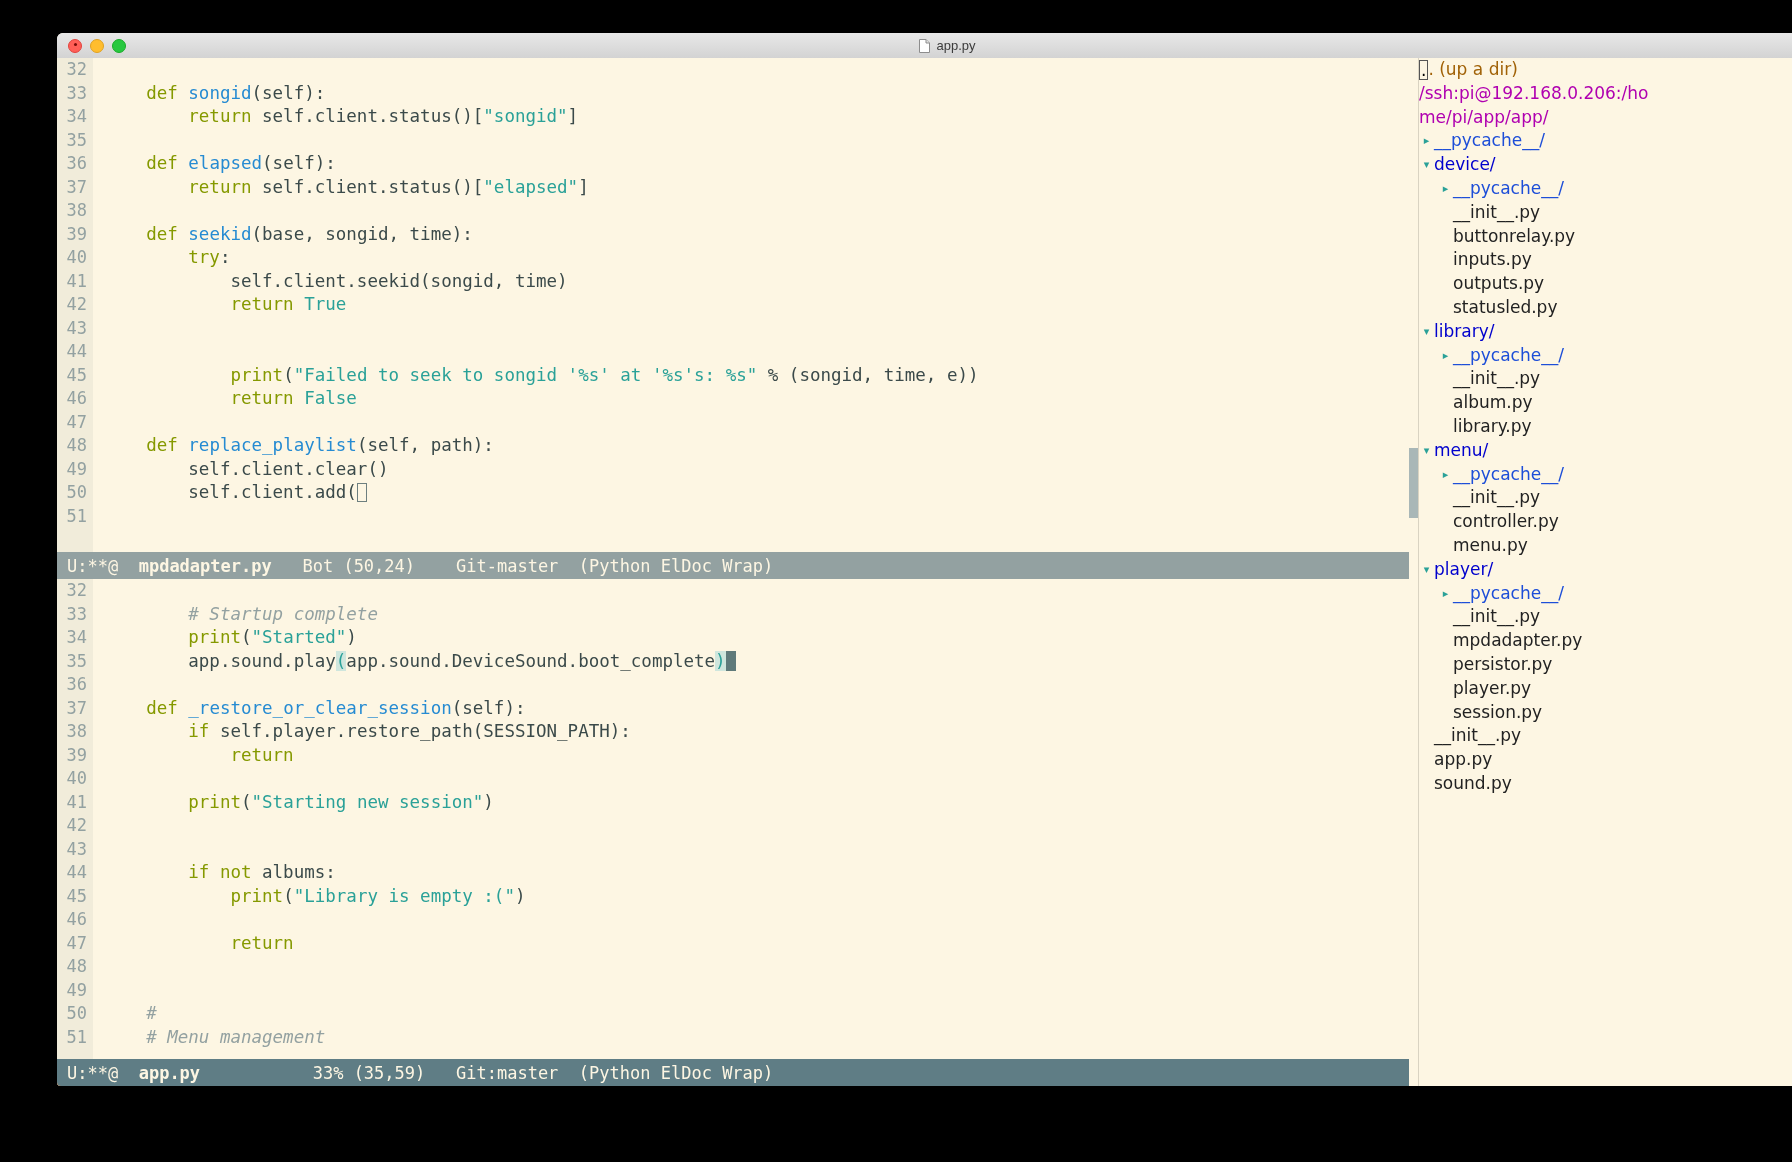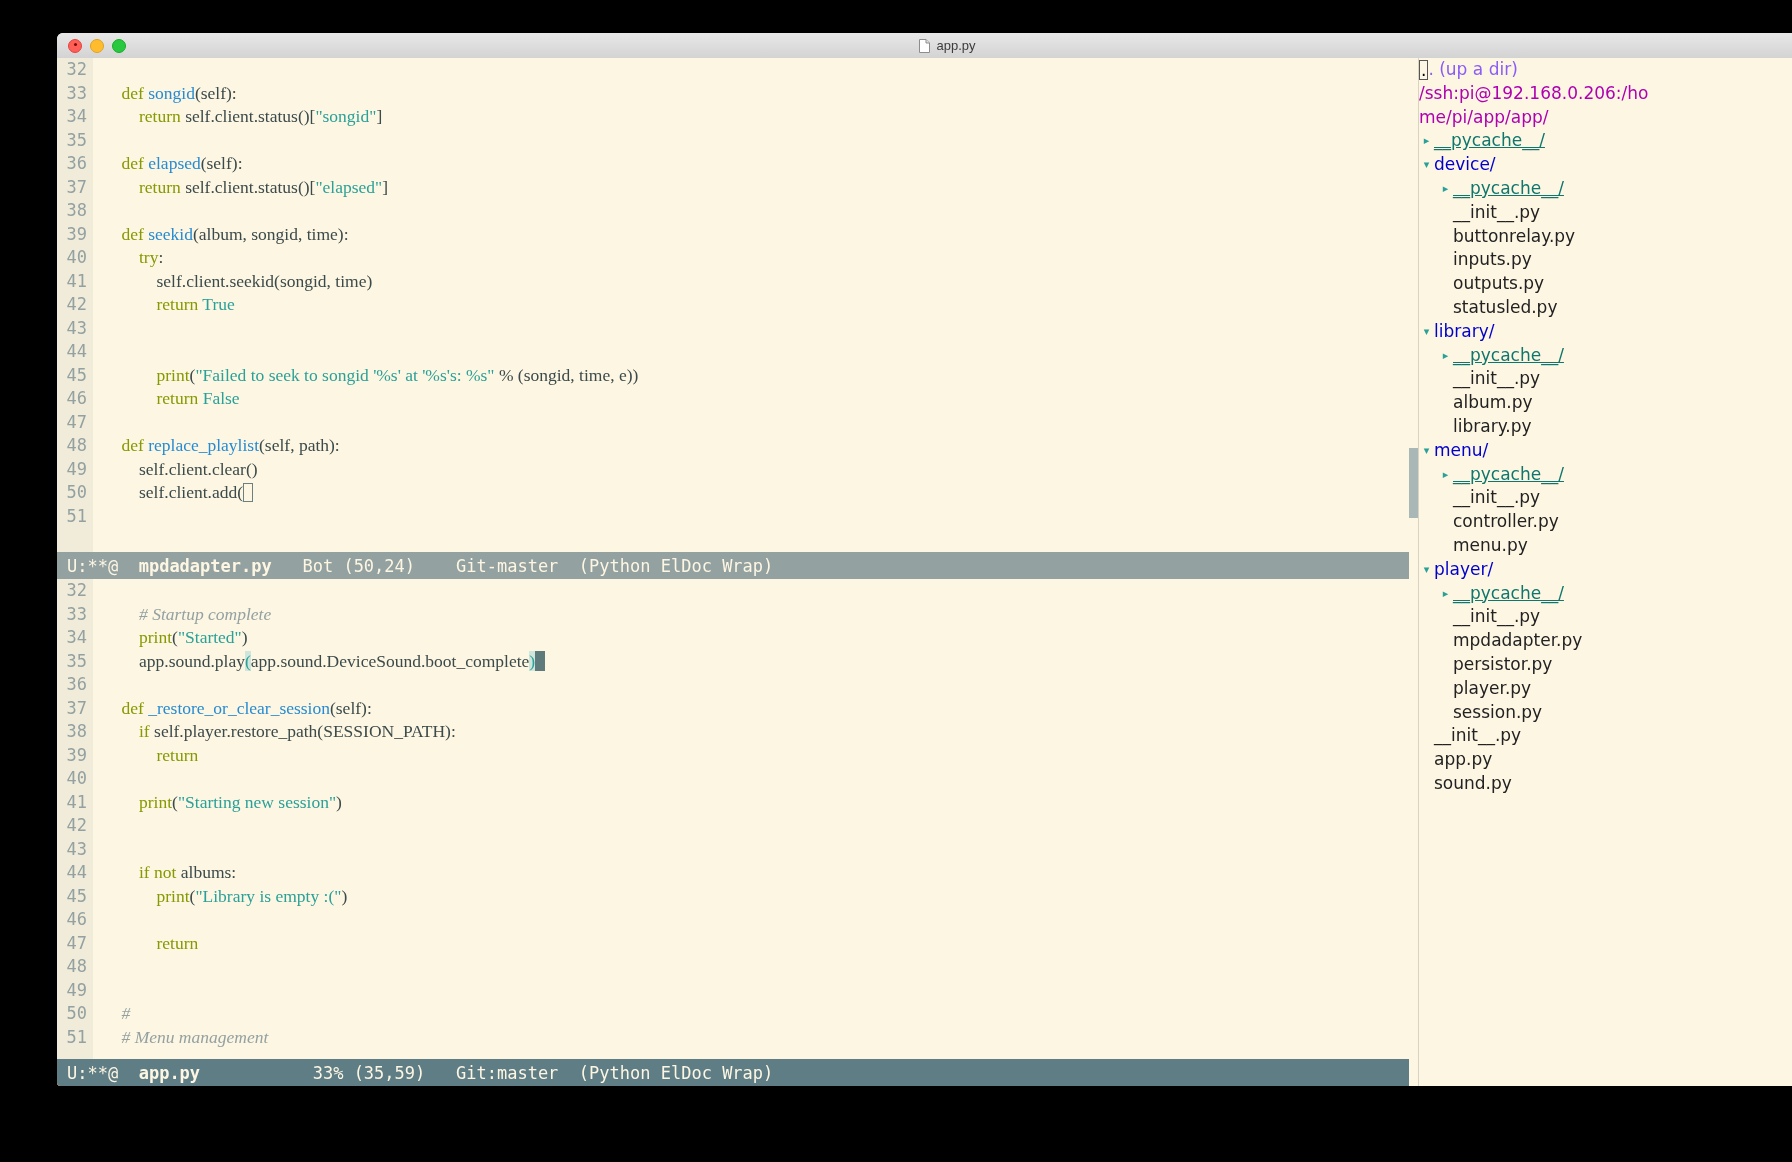--- a/index.html
+++ b/index.html
@@ -37,21 +37,21 @@
   .right-col{flex:1;position:relative;display:flex;flex-direction:column;background:#fdf6e3;}
 
   
   .codewin{position:relative;overflow:hidden;background:#fdf6e3;}
   .codewin .gutterbg{position:absolute;left:0;top:0;bottom:0;width:36px;background:#f1ecda;}
   .fringe{position:absolute;left:36px;top:0;bottom:0;width:9px;background:#fdf6e3;}
   .code{position:relative;padding:0;font-family:"DejaVu Sans Mono",monospace;font-size:17.5px;line-height:23.5px;}
   .line{display:flex;white-space:pre;height:23.5px;}
   .lno{width:36px;min-width:36px;text-align:right;padding-right:6px;box-sizing:border-box;
        color:#93a1a1;font-size:17px;}
-  .ltxt{padding-left:11px;color:#3b4a4a;font-family:Liberation Serif, serif;}
+  .ltxt{padding-left:11px;color:#3b4a4a;}
 
   
   .kw   {color:#859900;}        
   .fn   {color:#268bd2;}        
   .str  {color:#2aa198;}        
   .cmt  {color:#93a1a1;font-style:italic;}
   .cst  {color:#2aa198;}        
   .var  {color:#268bd2;}
   .pln  {color:#3b4a4a;}
   .bi   {color:#859900;}
@@ -76,24 +76,24 @@
   
   .treewin{flex:1;position:relative;overflow:hidden;background:#fdf6e3;}
   .tree-scrollbar{position:absolute;left:0;top:0;bottom:0;width:9px;background:#fdf6e3;border-right:1px solid #d9d3c2;}
   .tree-thumb{position:absolute;left:0;width:9px;background:#a9b7b7;}
   .tree{position:absolute;left:10px;top:0;right:0;bottom:0;
         font-family:"DejaVu Sans",sans-serif;font-size:17px;line-height:23.8px;white-space:pre;}
   .trow{height:23.8px;display:flex;align-items:center;white-space:pre;}
   .tarrow{display:inline-block;width:15px;text-align:center;color:#2aa198;font-size:11px;}
   .tindent{display:inline-block;}
   .tdir{color:#0000cd;}
-  .tdir-u{color:#0f766e;text-decoration:underline;}
+  .tdir-u{color:#1d4ed8;}
   .tfile{color:#222;}
   .tpath{color:#b000b0;}
-  .tupdir{color:#8b5cf6;}
+  .tupdir{color:#a16207;}
   .updot-box{display:inline-block;border:1px solid #555;padding:0 1px;line-height:18px;}
   .right-edge{position:absolute;right:0;top:0;bottom:0;width:9px;background:#fdf6e3;}
 </style>
 </head>
 <body>
 
 <div id="root">
   <div class="window">
 
     <div class="titlebar">
@@ -119,21 +119,21 @@
           <div class="gutterbg"></div>
           <div class="fringe"></div>
           <div class="code" id="code-top">
               <div class="line"><span class="lno">32</span><span class="ltxt"><span class="pln"></span></span></div>
               <div class="line"><span class="lno">33</span><span class="ltxt"><span class="pln">    </span><span class="kw">def </span><span class="fn">songid</span><span class="pln">(self):</span></span></div>
               <div class="line"><span class="lno">34</span><span class="ltxt"><span class="pln">        </span><span class="kw">return</span><span class="pln"> self.client.status()[</span><span class="str">"songid"</span><span class="pln">]</span></span></div>
               <div class="line"><span class="lno">35</span><span class="ltxt"><span class="pln"></span></span></div>
               <div class="line"><span class="lno">36</span><span class="ltxt"><span class="pln">    </span><span class="kw">def </span><span class="fn">elapsed</span><span class="pln">(self):</span></span></div>
               <div class="line"><span class="lno">37</span><span class="ltxt"><span class="pln">        </span><span class="kw">return</span><span class="pln"> self.client.status()[</span><span class="str">"elapsed"</span><span class="pln">]</span></span></div>
               <div class="line"><span class="lno">38</span><span class="ltxt"><span class="pln"></span></span></div>
-              <div class="line"><span class="lno">39</span><span class="ltxt"><span class="pln">    </span><span class="kw">def </span><span class="fn">seekid</span><span class="pln">(album, songid, time):</span></span></div>
+              <div class="line"><span class="lno">39</span><span class="ltxt"><span class="pln">    </span><span class="kw">def </span><span class="fn">seekid</span><span class="pln">(base, songid, time):</span></span></div>
               <div class="line"><span class="lno">40</span><span class="ltxt"><span class="pln">        </span><span class="kw">try</span><span class="pln">:</span></span></div>
               <div class="line"><span class="lno">41</span><span class="ltxt"><span class="pln">            self.client.seekid(songid, time)</span></span></div>
               <div class="line"><span class="lno">42</span><span class="ltxt"><span class="pln">            </span><span class="kw">return</span><span class="pln"> </span><span class="cst">True</span></span></div>
               <div class="line"><span class="lno">43</span></div>
               <div class="line"><span class="lno">44</span></div>
               <div class="line"><span class="lno">45</span><span class="ltxt"><span class="pln">            </span><span class="bi">print</span><span class="pln">(</span><span class="str">"Failed to seek to songid '%s' at '%s's: %s"</span><span class="pln"> % (songid, time, e))</span></span></div>
               <div class="line"><span class="lno">46</span><span class="ltxt"><span class="pln">            </span><span class="kw">return</span><span class="pln"> </span><span class="cst">False</span></span></div>
               <div class="line"><span class="lno">47</span><span class="ltxt"><span class="pln"></span></span></div>
               <div class="line"><span class="lno">48</span><span class="ltxt"><span class="pln">    </span><span class="kw">def </span><span class="fn">replace_playlist</span><span class="pln">(self, path):</span></span></div>
               <div class="line"><span class="lno">49</span><span class="ltxt"><span class="pln">        self.client.clear()</span></span></div>

